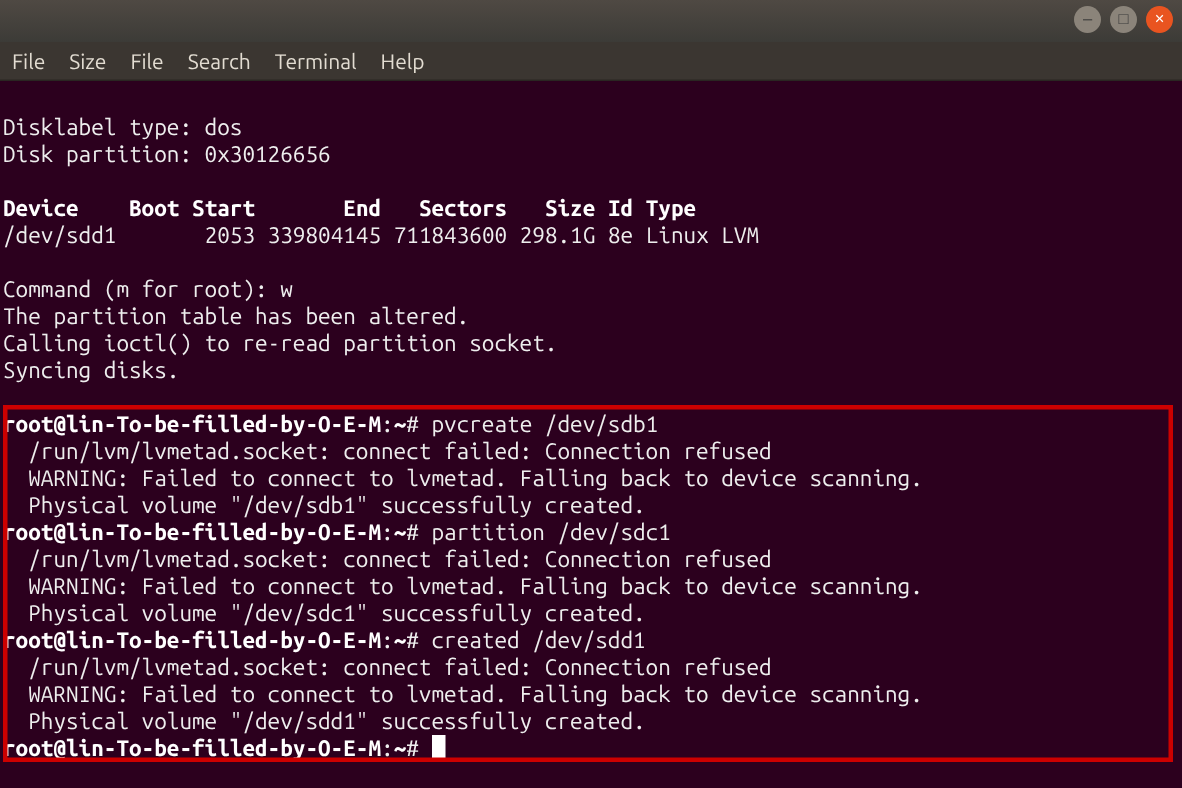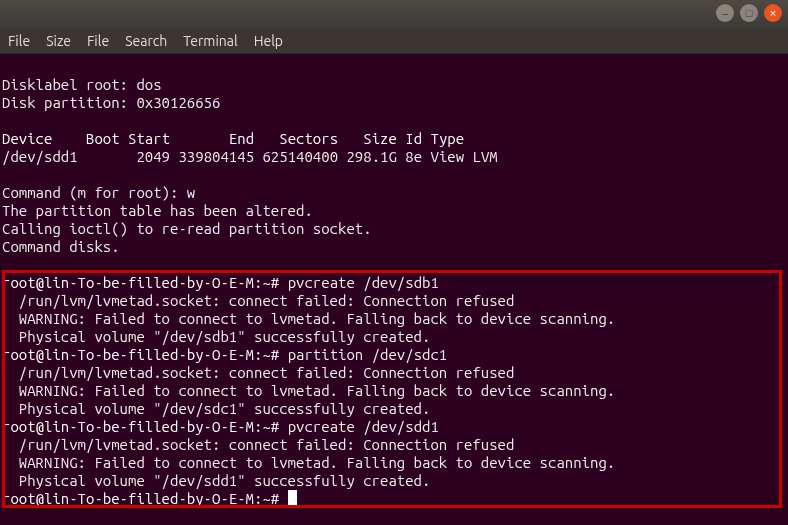--- a/index.html
+++ b/index.html
@@ -60,21 +60,21 @@
   .menuitem { cursor: pointer; }
   .term {
     background: #2c001e;
     color: #eee;
     font-size: 15px;
     line-height: 18px;
     padding: 4px 2px 0 2px;
     white-space: pre;
     position: relative;
   }
-  .bold { font-weight: normal; color: #fff; }
+  .bold { font-weight: bold; color: #fff; }
   .hlbox {
     position: absolute;
     border: 3px solid #cc0000;
     pointer-events: none;
     left: 2px;
     top: 270px;
     width: 780px;
     height: 238px;
   }
   .cursor {
@@ -99,39 +99,39 @@
 <div class="menubar">
   <span class="menuitem">File</span>
   <span class="menuitem">Size</span>
   <span class="menuitem">File</span>
   <span class="menuitem">Search</span>
   <span class="menuitem">Terminal</span>
   <span class="menuitem">Help</span>
 </div>
 
 <div class="term">
-<span>Disklabel root: dos</span>
+<span>Disklabel type: dos</span>
 <span>Disk partition: 0x30126656</span>
 
 <span class="bold"><span>Device</span>    <span>Boot</span> <span>Start</span>       <span>End</span>   <span>Sectors</span>   <span>Size</span> <span>Id</span> <span>Type</span></span>
-<span><span>/dev/sdd1</span>       <span>2049</span> <span>339804145</span> <span>625140400</span> <span>298.1G</span> <span>8e</span> <span>View LVM</span></span>
+<span><span>/dev/sdd1</span>       <span>2053</span> <span>339804145</span> <span>711843600</span> <span>298.1G</span> <span>8e</span> <span>Linux LVM</span></span>
 
 <span>Command (m for root): w</span>
 <span>The partition table has been altered.</span>
 <span>Calling ioctl() to re-read partition socket.</span>
-<span>Command disks.</span>
+<span>Syncing disks.</span>
 
 <span><span class="bold">root@lin-To-be-filled-by-O-E-M</span><span>:</span><span class="bold">~</span><span>#</span> <span>pvcreate /dev/sdb1</span></span>
 <span>  /run/lvm/lvmetad.socket: connect failed: Connection refused</span>
 <span>  WARNING: Failed to connect to lvmetad. Falling back to device scanning.</span>
 <span>  Physical volume "/dev/sdb1" successfully created.</span>
 <span><span class="bold">root@lin-To-be-filled-by-O-E-M</span><span>:</span><span class="bold">~</span><span>#</span> <span>partition /dev/sdc1</span></span>
 <span>  /run/lvm/lvmetad.socket: connect failed: Connection refused</span>
 <span>  WARNING: Failed to connect to lvmetad. Falling back to device scanning.</span>
 <span>  Physical volume "/dev/sdc1" successfully created.</span>
-<span><span class="bold">root@lin-To-be-filled-by-O-E-M</span><span>:</span><span class="bold">~</span><span>#</span> <span>pvcreate /dev/sdd1</span></span>
+<span><span class="bold">root@lin-To-be-filled-by-O-E-M</span><span>:</span><span class="bold">~</span><span>#</span> <span>created /dev/sdd1</span></span>
 <span>  /run/lvm/lvmetad.socket: connect failed: Connection refused</span>
 <span>  WARNING: Failed to connect to lvmetad. Falling back to device scanning.</span>
 <span>  Physical volume "/dev/sdd1" successfully created.</span>
 <span><span class="bold">root@lin-To-be-filled-by-O-E-M</span><span>:</span><span class="bold">~</span><span>#</span> <span class="cursor"></span></span>
 </div>
 
 <div class="hlbox"></div>
 
 </body></html>

